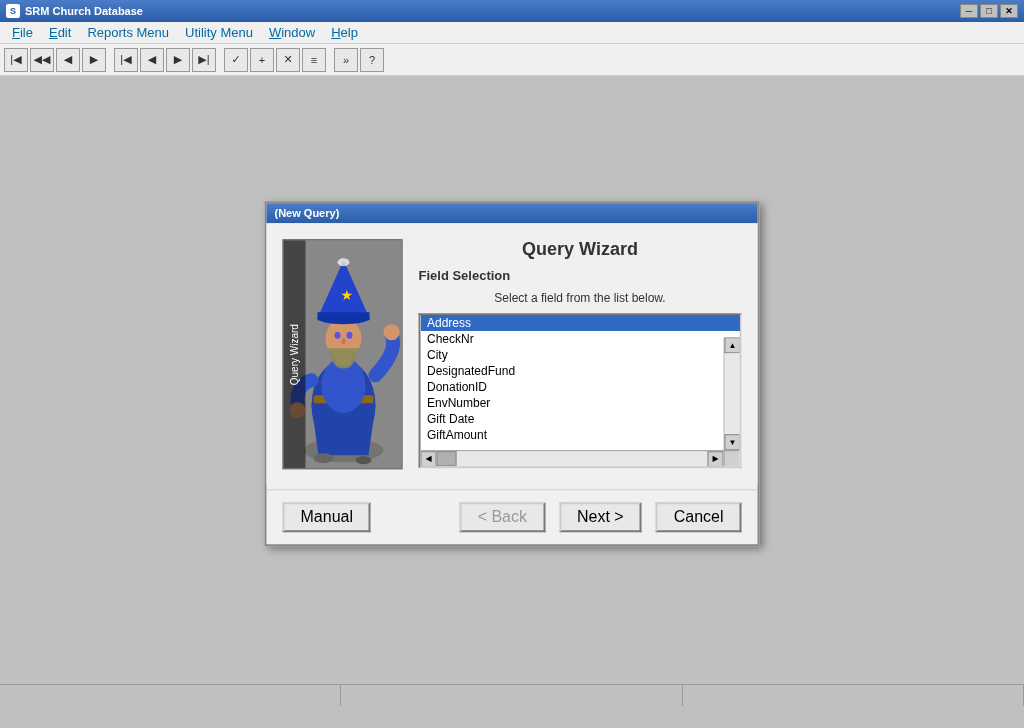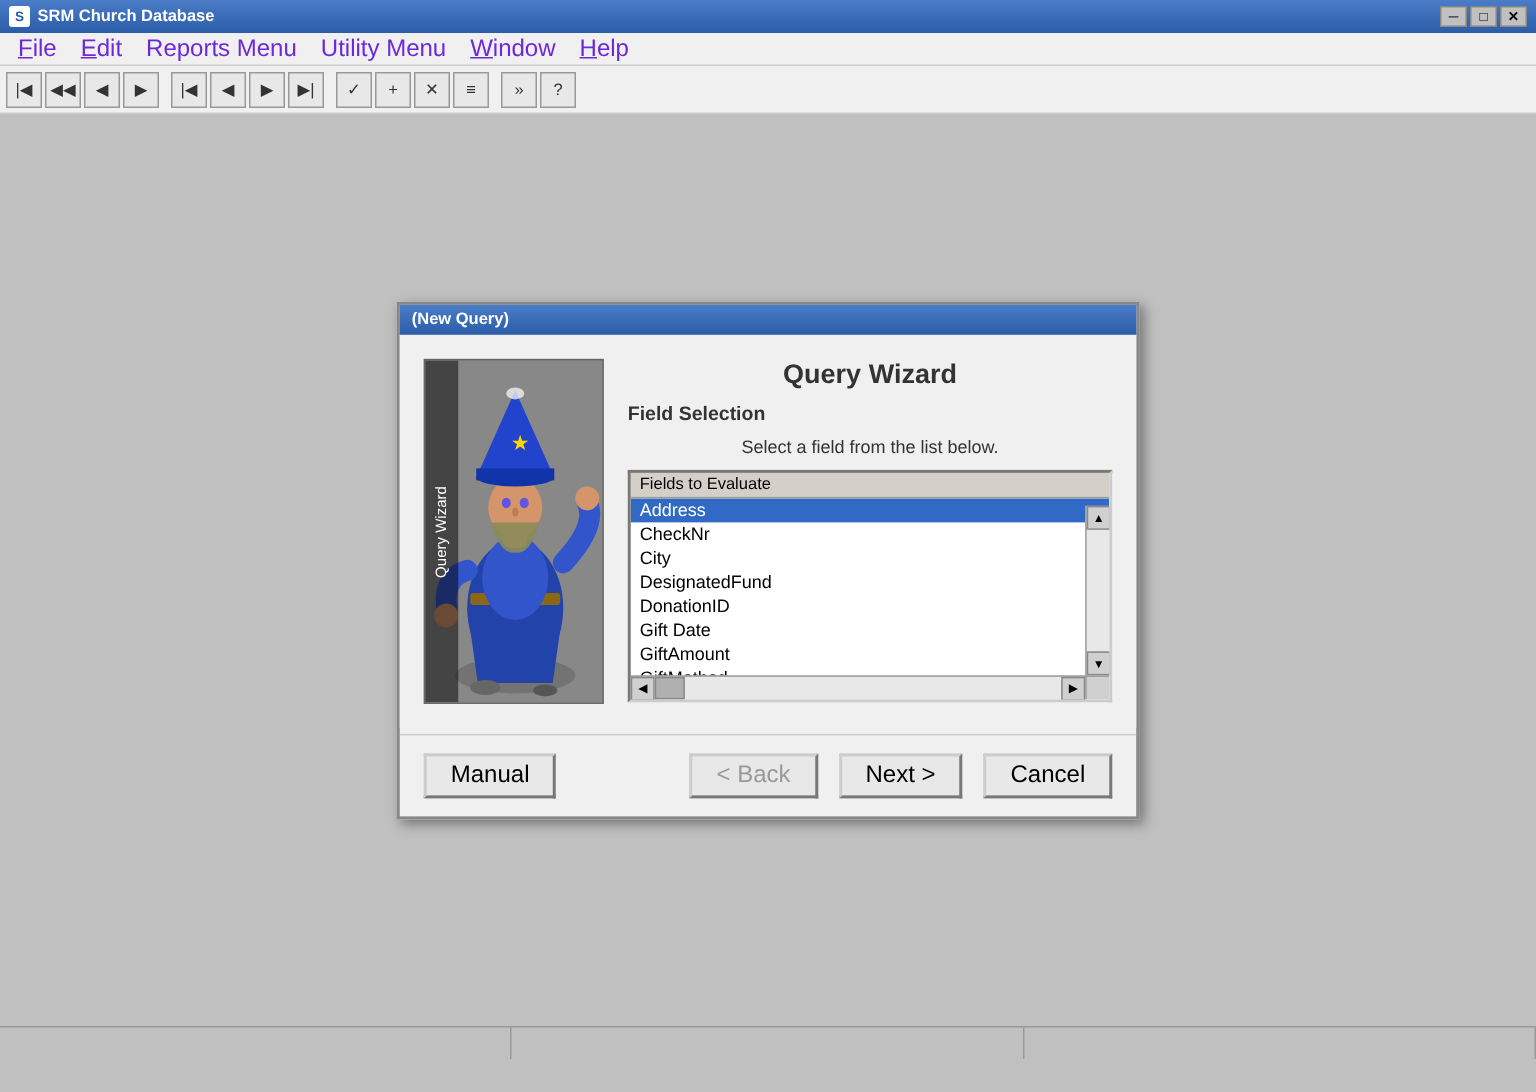--- a/index.html
+++ b/index.html
@@ -61,23 +61,23 @@
     #menu-bar {
       background: #f0f0f0;
       height: 22px;
       display: flex;
       align-items: center;
       padding: 0 4px;
       border-bottom: 1px solid #ccc;
     }
     .menu-item {
       padding: 2px 8px;
-      font-size: 16px;
-      cursor: pointer;
-      color: #6d28d9;
+      font-size: 13px;
+      cursor: pointer;
+      color: #0369a1;
     }
     .menu-item span {
       text-decoration: underline;
     }
 
     
     #toolbar {
       background: #f0f0f0;
       height: 32px;
       display: flex;
@@ -430,27 +430,27 @@
           </svg>
           <div id="wizard-label">Query Wizard</div>
         </div>
 
         <div id="right-panel">
           <div id="wizard-title">Query Wizard</div>
           <div id="wizard-subtitle">Field Selection</div>
           <div id="wizard-instruction">Select a field from the list below.</div>
 
           <div id="field-listbox-container">
-            <div id="listbox-header">Fields to Evaluate</div>
             <div id="listbox-items">
               <div class="list-item selected">Address</div>
               <div class="list-item">CheckNr</div>
               <div class="list-item">City</div>
               <div class="list-item">DesignatedFund</div>
               <div class="list-item">DonationID</div>
+              <div class="list-item">EnvNumber</div>
               <div class="list-item">Gift Date</div>
               <div class="list-item">GiftAmount</div>
               <div class="list-item">GiftMethod</div>
 
             </div>
 
             <div id="listbox-scrollbar-v">
               <div class="scroll-arrow">▲</div>
               <div class="scroll-track"></div>
               <div class="scroll-arrow">▼</div>

